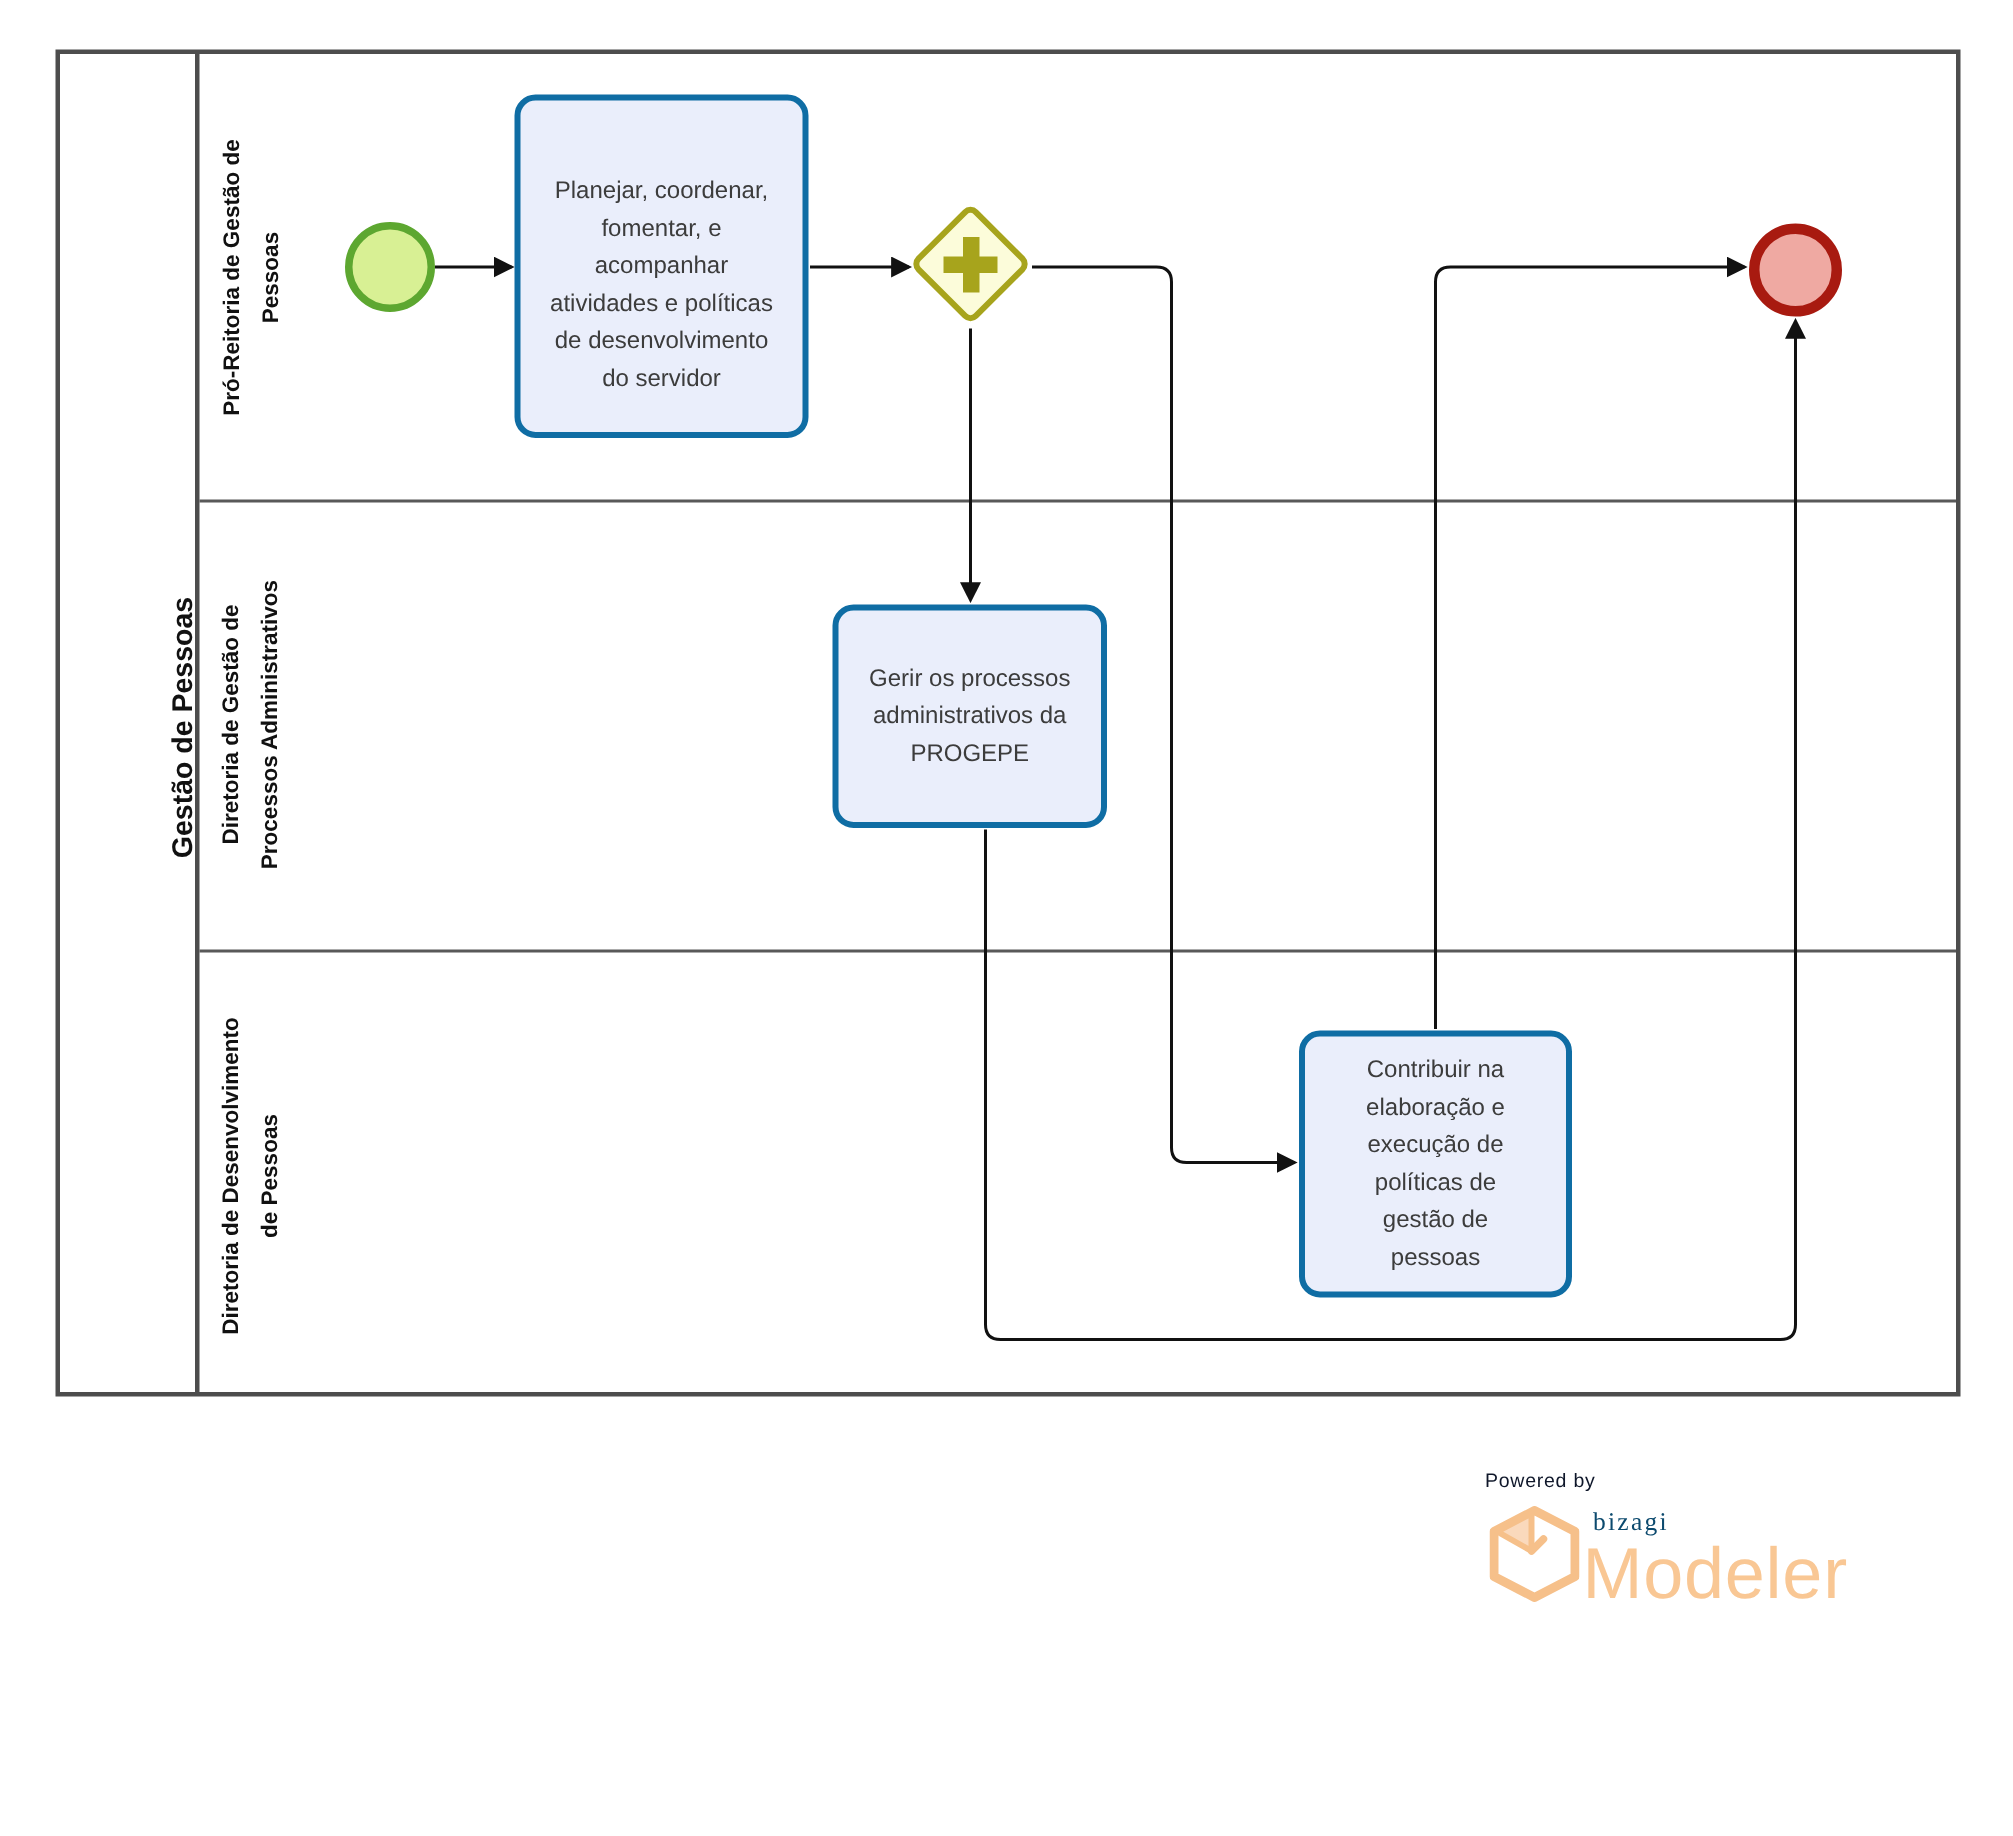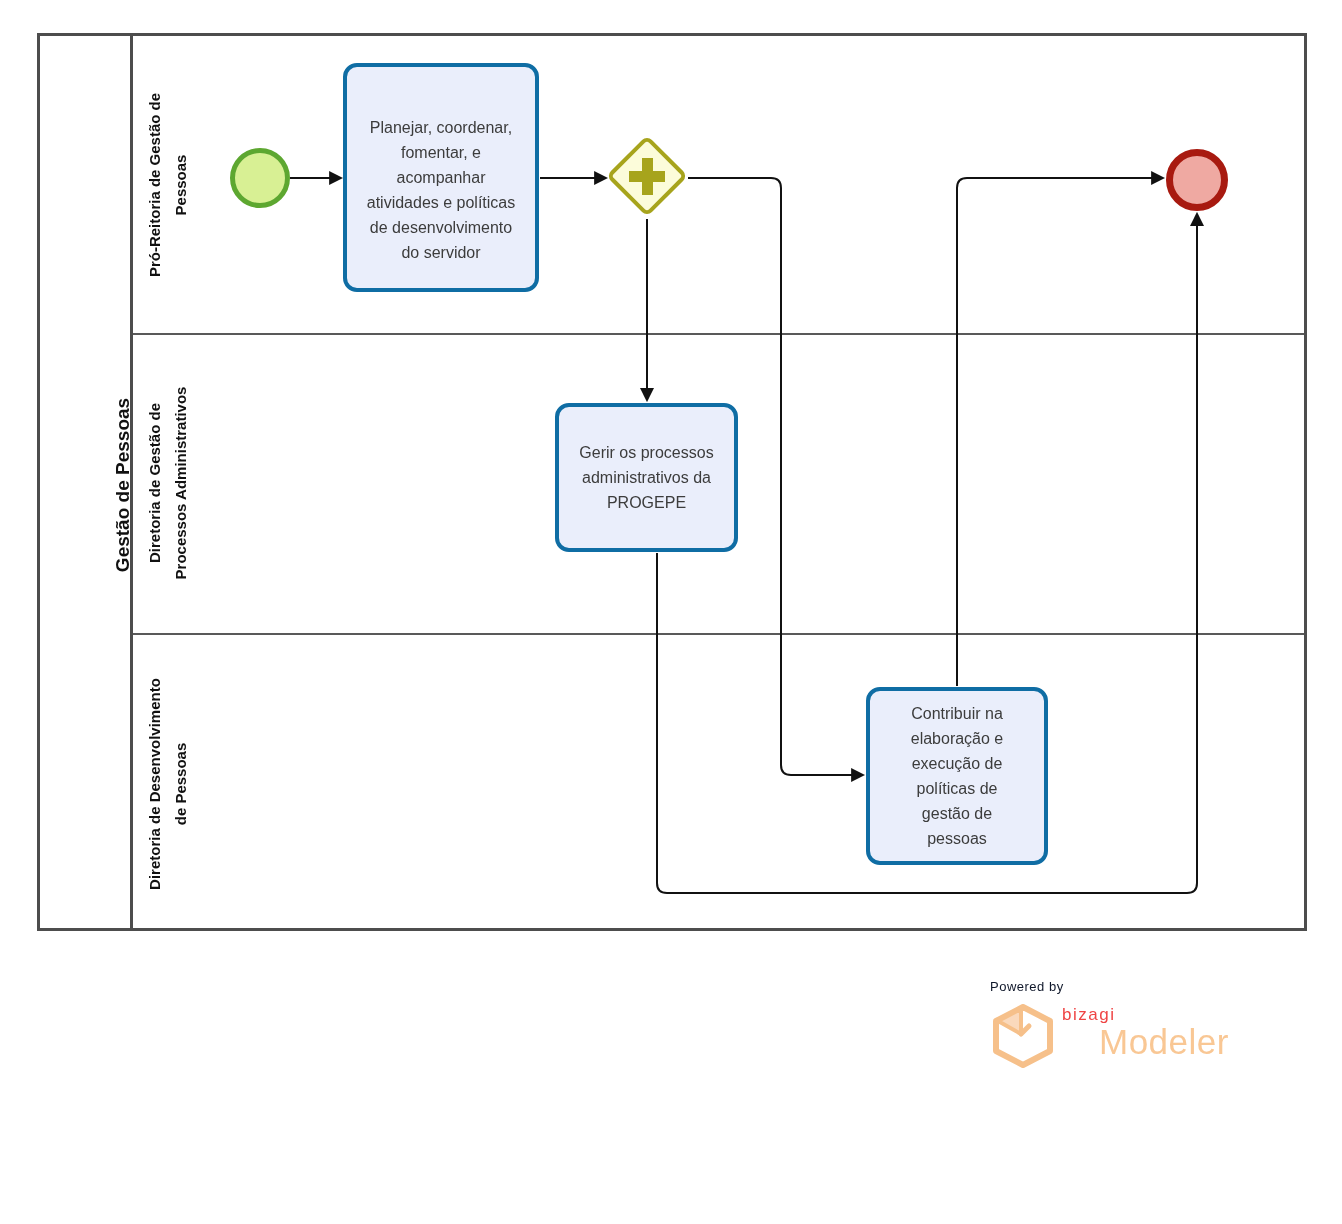--- a/index.html
+++ b/index.html
@@ -42,22 +42,22 @@
   .gw-h{left:629px;top:171px;width:36px;height:11px;}
   .gw-v{left:642px;top:158px;width:11px;height:37px;}
 
   
   #flows{position:absolute;left:0;top:0;width:1342px;height:1224px;pointer-events:none;}
 
   
   .footer{position:absolute;left:985px;top:978px;width:270px;height:100px;}
   .powered-by{position:absolute;left:5px;top:1px;font-size:13px;color:#0f172a;letter-spacing:.5px;}
   .hex-icon{position:absolute;left:8px;top:26px;}
-  .brand{position:absolute;left:77px;top:27px;font-size:17px;color:#ef4444;letter-spacing:1.5px;}
-  .product{position:absolute;left:70px;top:44px;font-size:35px;color:#f9c794;font-weight:500;letter-spacing:.5px;margin-left:44px;}
+  .brand{position:absolute;left:77px;top:27px;font-size:17px;color:#0c4a6e;letter-spacing:1.5px;font-family:Liberation Serif, serif;}
+  .product{position:absolute;left:70px;top:44px;font-size:48px;color:#f9c794;font-weight:500;letter-spacing:.5px;}
 </style>
 </head>
 <body>
 
 <div id="canvas">
 
   <div class="pool">
     <div class="pool-label-band">
       <div class="vlabel pool-name">Gestão de Pessoas</div>
     </div>

